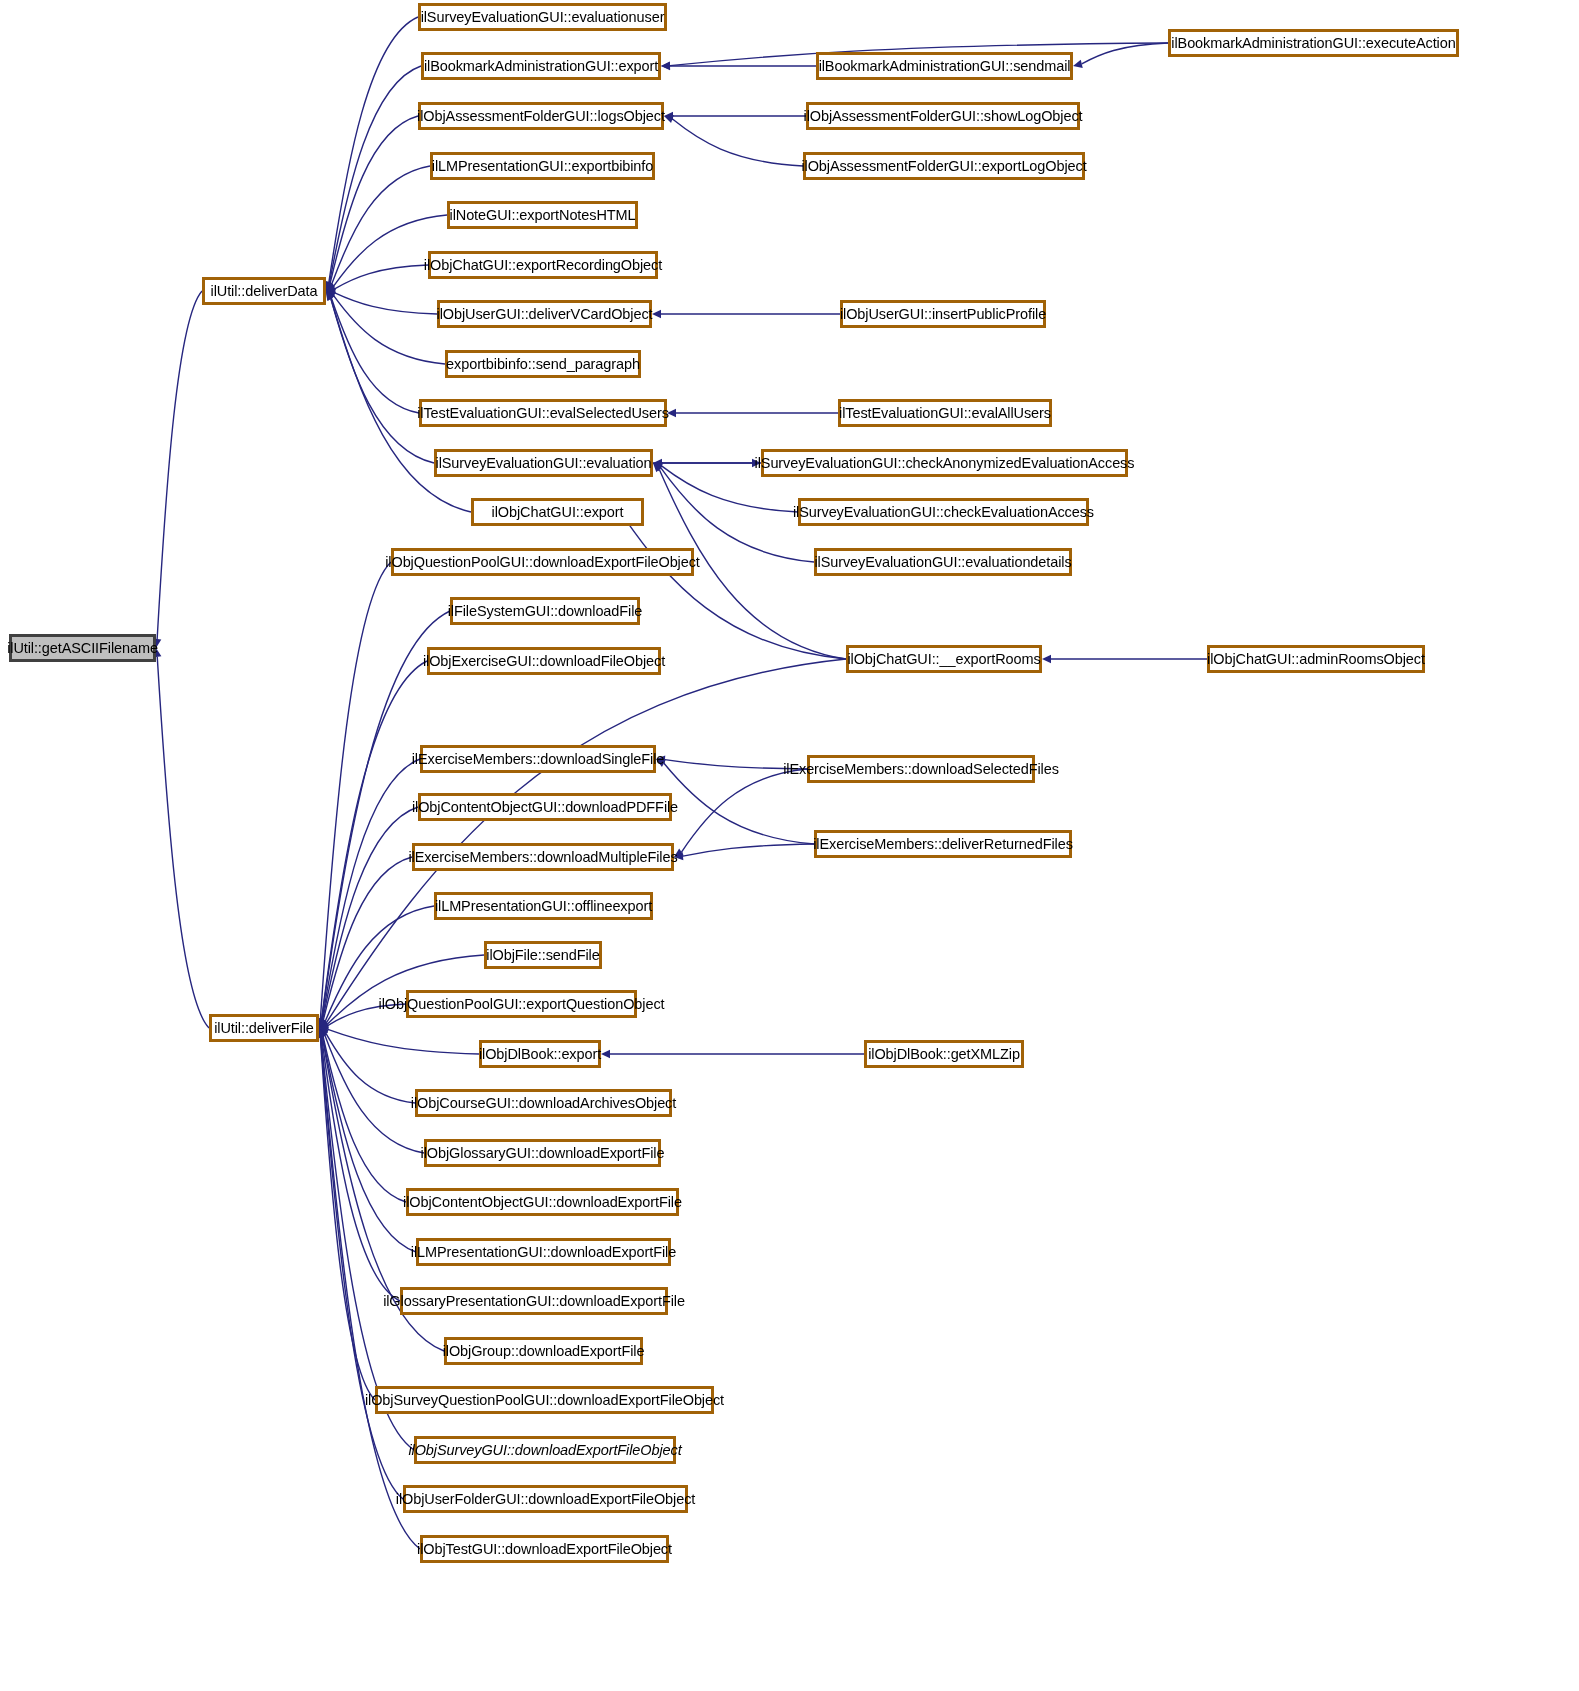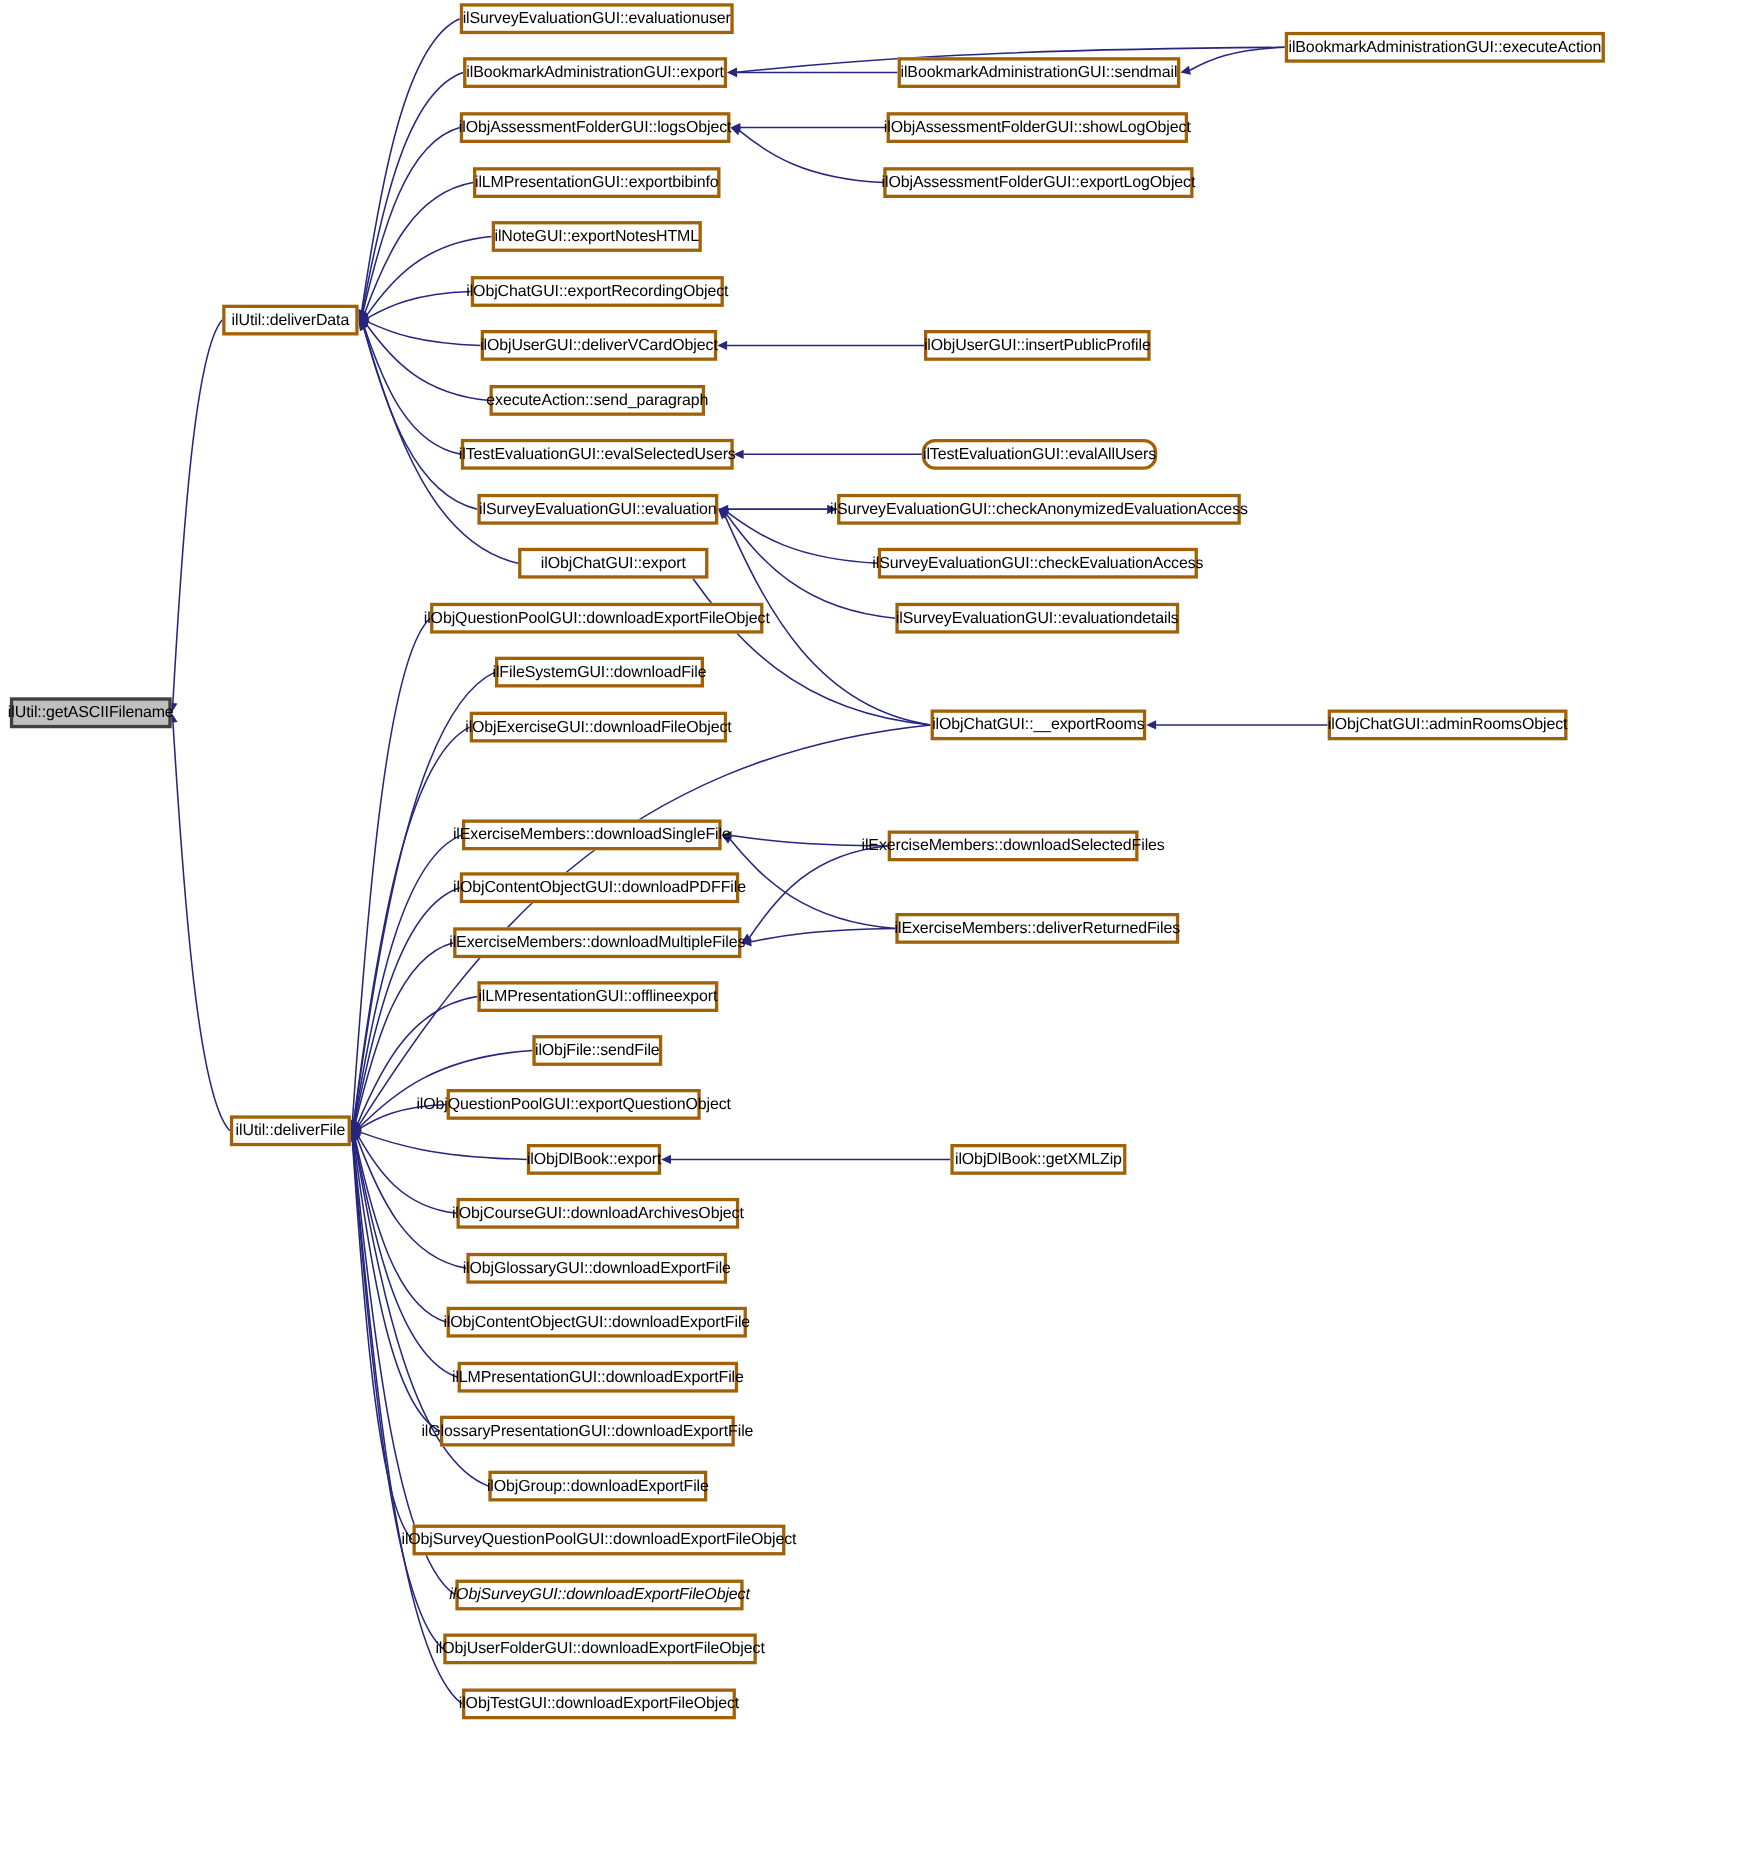--- a/index.html
+++ b/index.html
@@ -185,21 +185,21 @@
       <div class="node" style="left: 447px; top: 201px; width: 191px;">
         <span class="node-label">ilNoteGUI::exportNotesHTML</span>
       </div>
       <div class="node" style="left: 428px; top: 251px; width: 230px;">
         <span class="node-label">ilObjChatGUI::exportRecordingObject</span>
       </div>
       <div class="node" style="left: 437px; top: 300px; width: 215px;">
         <span class="node-label">ilObjUserGUI::deliverVCardObject</span>
       </div>
       <div class="node" style="left: 445px; top: 350px; width: 196px;">
-        <span class="node-label">executeAction::send_paragraph</span>
+        <span class="node-label">exportbibinfo::send_paragraph</span>
       </div>
       <div class="node" style="left: 419px; top: 399px; width: 248px;">
         <span class="node-label">ilTestEvaluationGUI::evalSelectedUsers</span>
       </div>
       <div class="node" style="left: 434px; top: 449px; width: 219px;">
         <span class="node-label">ilSurveyEvaluationGUI::evaluation</span>
       </div>
       <div class="node" style="left: 471px; top: 498px; width: 173px;">
         <span class="node-label">ilObjChatGUI::export</span>
       </div>
@@ -211,21 +211,21 @@
       </div>
       <div class="node" style="left: 806px; top: 102px; width: 274px;">
         <span class="node-label">ilObjAssessmentFolderGUI::showLogObject</span>
       </div>
       <div class="node" style="left: 803px; top: 152px; width: 282px;">
         <span class="node-label">ilObjAssessmentFolderGUI::exportLogObject</span>
       </div>
       <div class="node" style="left: 840px; top: 300px; width: 206px;">
         <span class="node-label">ilObjUserGUI::insertPublicProfile</span>
       </div>
-      <div class="node" style="left: 838px; top: 399px; width: 214px; border-radius: 12px;">
+      <div class="node" style="left: 838px; top: 399px; width: 214px;">
         <span class="node-label">ilTestEvaluationGUI::evalAllUsers</span>
       </div>
       <div class="node" style="left: 761px; top: 449px; width: 367px;">
         <span class="node-label">ilSurveyEvaluationGUI::checkAnonymizedEvaluationAccess</span>
       </div>
       <div class="node" style="left: 798px; top: 498px; width: 291px;">
         <span class="node-label">ilSurveyEvaluationGUI::checkEvaluationAccess</span>
       </div>
       <div class="node" style="left: 814px; top: 548px; width: 258px;">
         <span class="node-label">ilSurveyEvaluationGUI::evaluationdetails</span>

